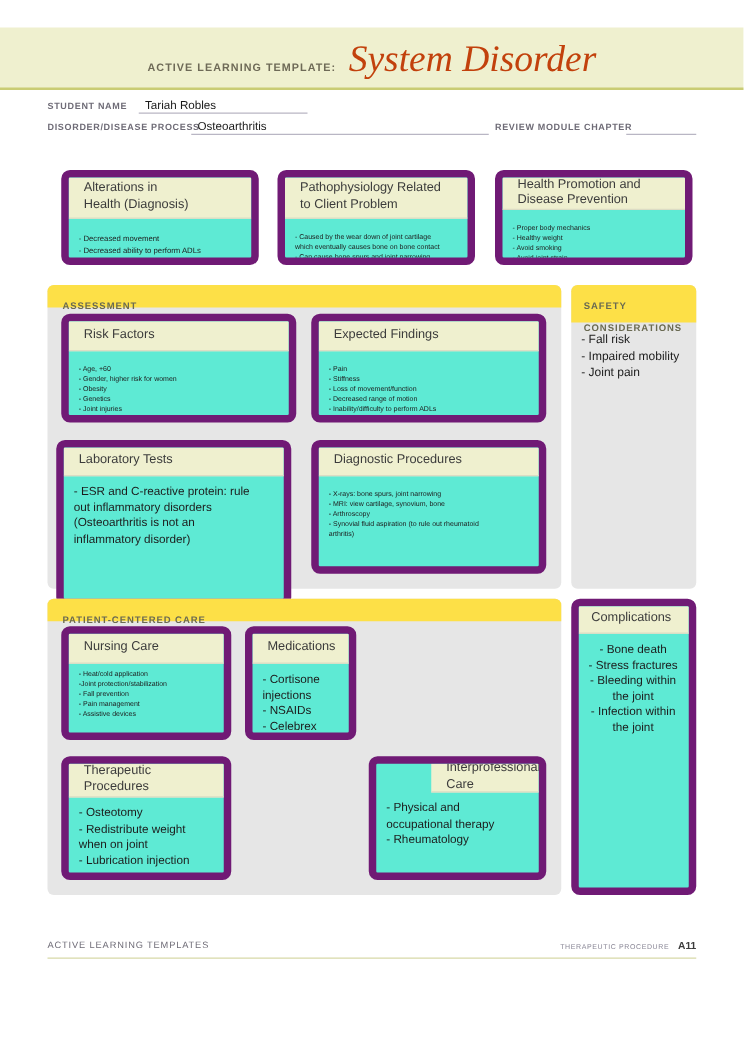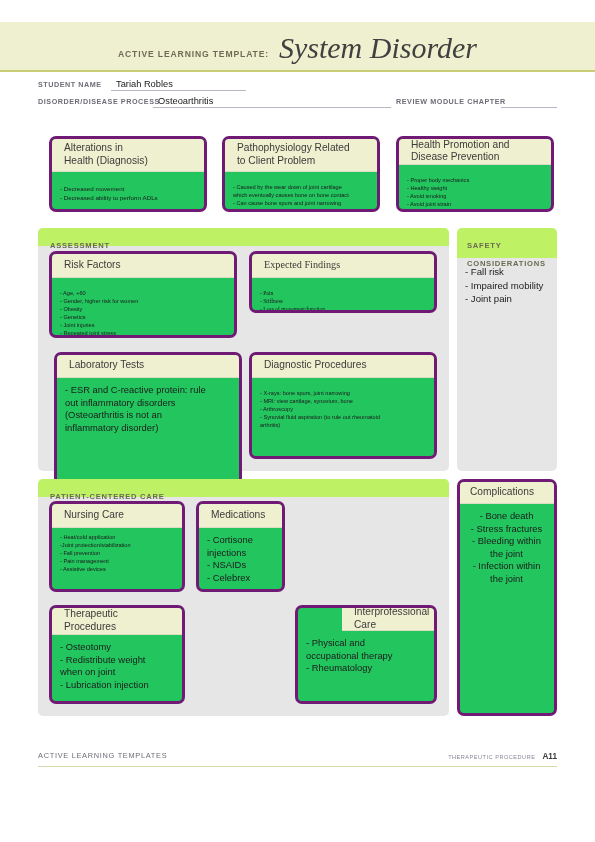--- a/index.html
+++ b/index.html
@@ -43,21 +43,21 @@
     color: #6e6a57;
     text-transform: uppercase;
     font-weight: 600;
     padding-bottom: 4px;
     margin-right: 10px;
   }
   .header-title {
     font-family: "Liberation Serif", serif;
     font-style: italic;
     font-size: 30px;
-    color: #404040;
+    color: #c2410c;
     line-height: 1;
   }
 
   
   .info {
     position: absolute;
     left: 38px; top: 76px;
     width: 519px;
   }
   .info-row {
@@ -85,22 +85,22 @@
     position: absolute;
     bottom: 2px;
     font-size: 9.3px;
     color: #1a1a1a;
     white-space: nowrap;
   }
 
   
   .card {
     position: absolute;
-    background: #22c55e;
-    border: 3px solid #701a75;
+    background: #5eead4;
+    border: 6px solid #701a75;
     border-radius: 7px;
     box-sizing: border-box;
     overflow: hidden;
   }
   .card-head {
     background: #eff0cf;
     border-bottom: 1px solid #dcdcc4;
     box-sizing: border-box;
     display: flex;
     align-items: center;
@@ -131,21 +131,21 @@
   .txt-lg li { font-size: 9.4px; line-height: 1.34; }
 
   
   .section {
     position: absolute;
     background: #e6e6e6;
     border-radius: 5px;
     box-sizing: border-box;
   }
   .section-head {
-    background: #bef264;
+    background: #fde047;
     border-top-left-radius: 5px;
     border-top-right-radius: 5px;
     box-sizing: border-box;
     padding: 6px 0 5px 12px;
   }
   .section-title {
     font-size: 7.6px;
     letter-spacing: 0.75px;
     font-weight: 700;
     color: #6a6a52;
@@ -284,37 +284,37 @@
         <li>- Age, +60</li>
         <li>- Gender, higher risk for women</li>
         <li>- Obesity</li>
         <li>- Genetics</li>
         <li>- Joint injuries</li>
         <li>- Repeated joint stress</li>
       </ul>
     </div>
   </div>
 
-  <div class="card" style="left:249px; top:251px; width:188px; height:62px;font-family:Liberation Serif, serif;">
+  <div class="card" style="left:249px; top:251px; width:188px; height:87px;">
     <div class="card-head" style="height:24px;">
       <span class="card-head-text" style="white-space: pre-line;">Expected Findings</span>
     </div>
     <div class="card-body txt-sm">
       <ul>
         <li>- Pain</li>
         <li>- Stiffness</li>
         <li>- Loss of movement/function</li>
         <li>- Decreased range of motion</li>
         <li>- Inability/difficulty to perform ADLs</li>
         <li>- Crepitus</li>
       </ul>
     </div>
   </div>
 
-  <div class="card" style="left:54px; top:352px; width:188px; height:133px;">
+  <div class="card" style="left:45px; top:352px; width:188px; height:133px;">
     <div class="card-head" style="height:23px;">
       <span class="card-head-text" style="white-space: pre-line;">Laboratory Tests</span>
     </div>
     <div class="card-body txt-lg" style="padding-top:6px;">
       <ul>
         <li>- ESR and C-reactive protein: rule
 out inflammatory disorders
 (Osteoarthritis is not an
 inflammatory disorder)</li>
       </ul>

